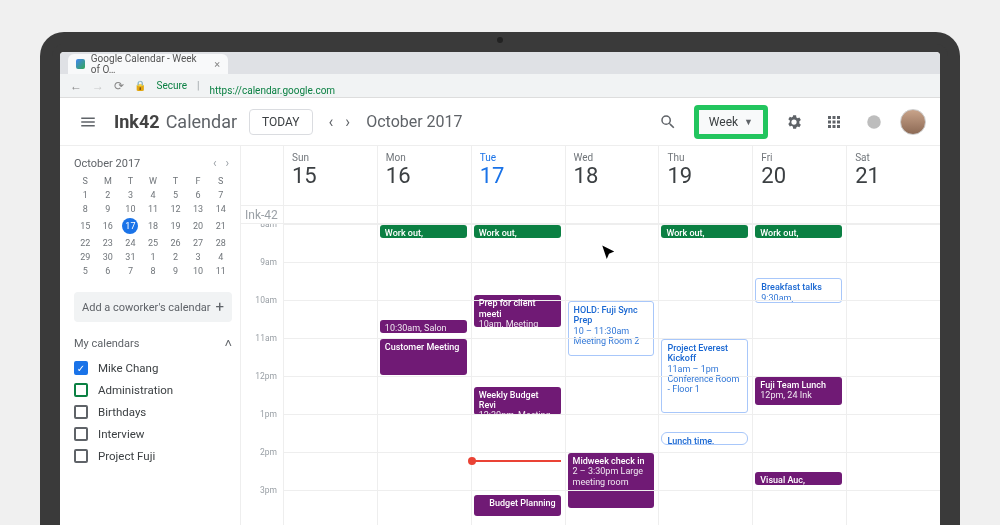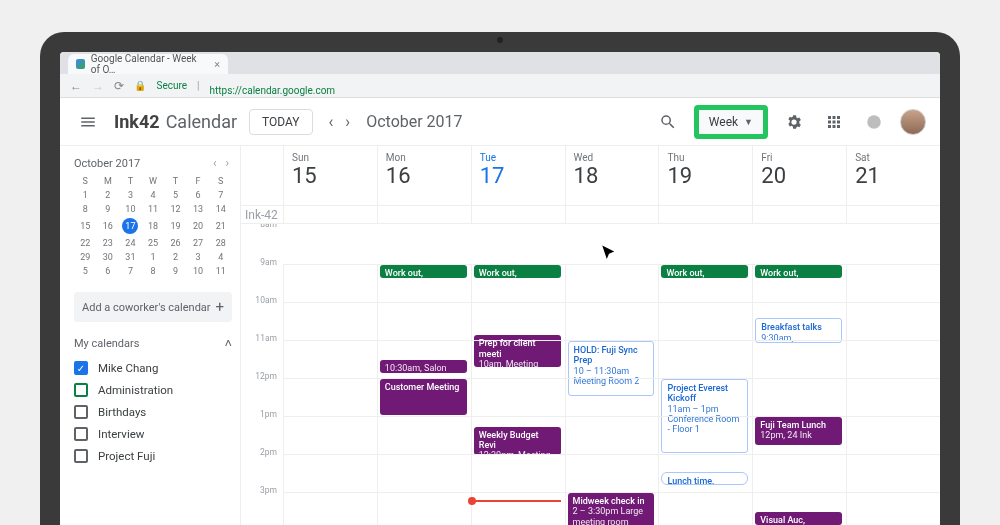--- a/index.html
+++ b/index.html
@@ -58,21 +58,21 @@
   .daycol { flex: 1; border-left: 1px solid #eee; padding: 6px 0 0 8px; }
   .daycol .dow { font-size: 10px; color: #70757a; }
   .daycol .dnum { font-size: 22px; color: #3c4043; font-weight: 400; }
   .daycol.today .dow, .daycol.today .dnum { color: #1a73e8; }
   .allday-row { display: flex; height: 18px; border-bottom: 1px solid #eee; font-size: 9px; }
   .allday-row .gutter { font-size: 12px; color: #9aa0a6; display:flex; align-items:center; padding-left:4px; }
   .allday-row .daycol { padding: 0; }
   .timegrid { position: relative; flex: 1; overflow: hidden; display:flex;text-decoration:underline; }
   .hours-gutter { width: 42px; position: relative; }
   .hour-label { position: absolute; right: 6px; font-size: 8.5px; color: #9aa0a6; transform: translateY(-50%); }
-  .gridcols { flex: 1; display: flex; position: relative; margin-top: 40px; }
+  .gridcols { flex: 1; display: flex; position: relative; }
   .gridcol { flex: 1; border-left: 1px solid #eee; position: relative; }
   .hourline { position: absolute; left: 42px; right: 0; border-top: 1px solid #eee; }
   .event { position: absolute; left: 2px; right: 4px; border-radius: 3px; padding: 3px 5px; font-size: 9px; line-height: 1.15; color: #fff; overflow: hidden; cursor: pointer; }
   .event.blue { background: #701a75; }
   .event.green { background: #0b8043; }
   .event.outlined { background: #fff; color: #1967d2; border: 1px solid #a8c7fa; }
   .event .t { font-weight: 500; display:block; }
   .event .d { opacity: .9; }
   .now-line { position:absolute; left:0; right:4px; border-top:2px solid #ea4335; }
   .now-line::before { content:""; position:absolute; left:-4px; top:-5px; width:8px; height:8px; background:#ea4335; border-radius:50%; }

